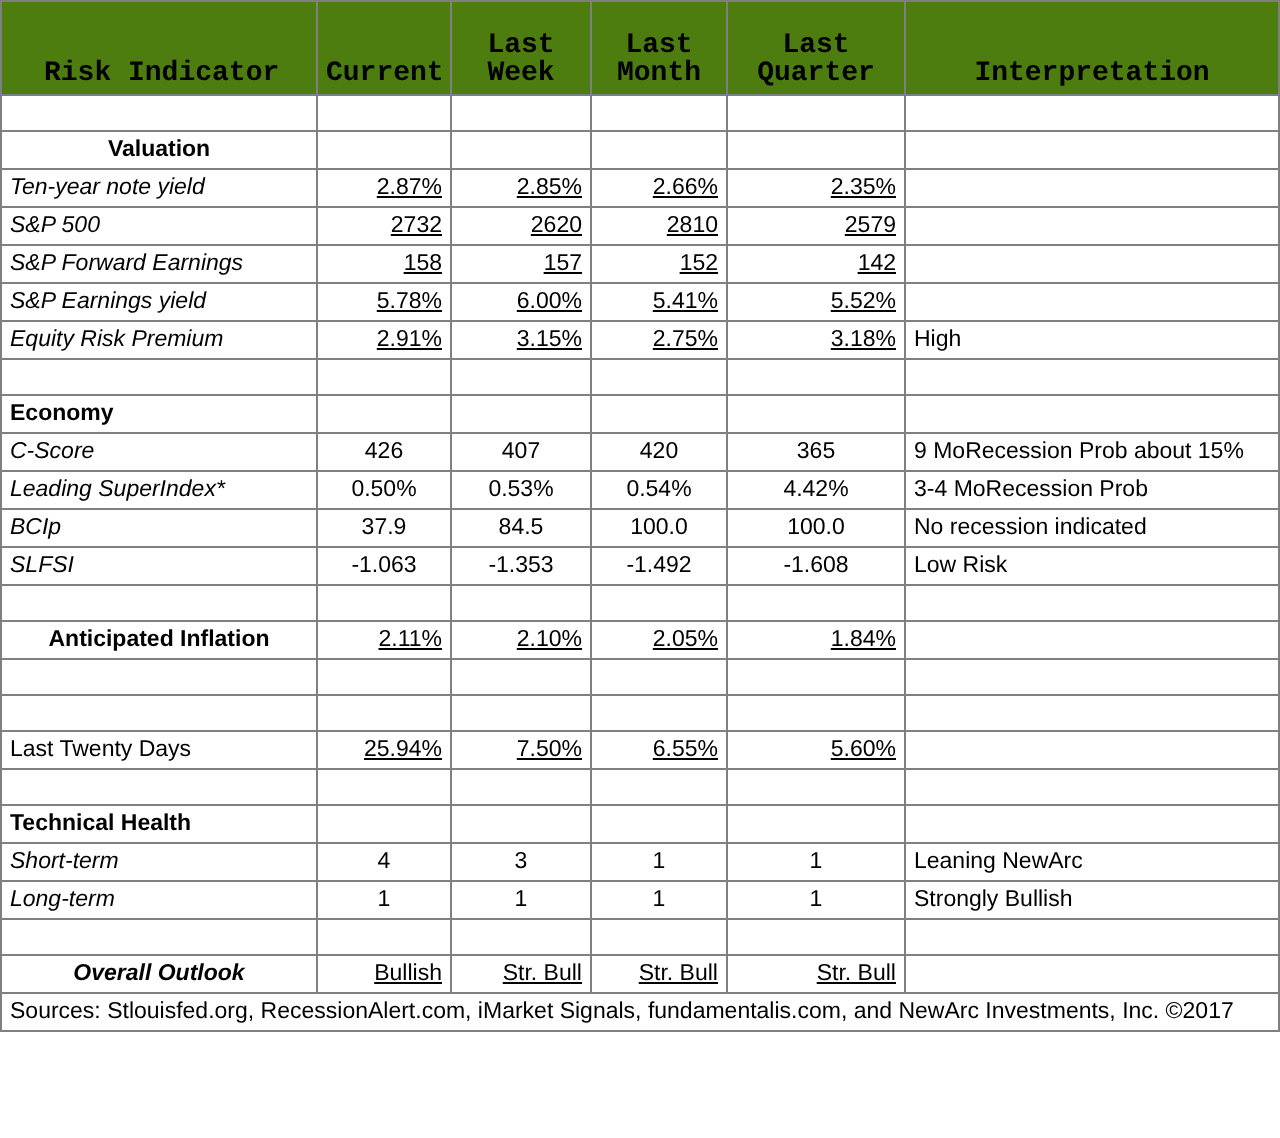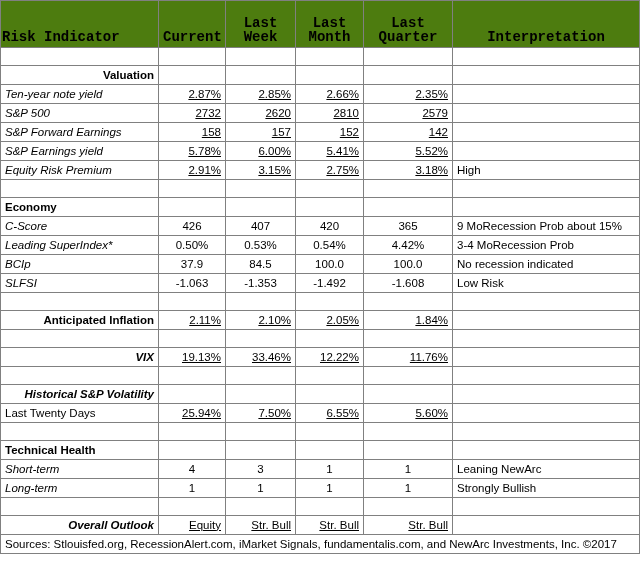--- a/index.html
+++ b/index.html
@@ -41,31 +41,31 @@
     font-weight:bold;
     font-size:14px;
     height:43px;
     vertical-align:bottom;
     padding-bottom:3px;
     text-align:center;
     white-space:normal;
     line-height:14px;
     font-family:Liberation Mono, monospace;
   }
-  tr.header td.h-label{text-align:left;padding-left:1px;}
+  tr.header td.h-label{text-align:left;padding-left:21px;}
 
   
   tr.spacer td{height:17px;}
 
   
   td.sec{
     background:#CCCCFF;
     font-weight:bold;
     font-size:12px;
-    text-align:right;
+    text-align:center;
     padding-left:4px;
   }
   td.sec.ital{font-style:italic;}
   td.sec-plain{
     font-weight:bold;font-size:12px;text-align:left;padding-left:4px;background:#fff;
   }
 
   
   td.item{text-align:left;font-style:italic;padding-left:4px;font-size:11.5px;}
   td.item-up{text-align:left;font-style:normal;padding-left:4px;font-size:11.5px;}
@@ -246,46 +246,30 @@
 
   <tr class="spacer">
     <td></td>
         <td></td>
     <td></td>
         <td></td>
     <td></td>
         <td></td>
   </tr>
 
-  <tr>
-    <td class="sec ital">VIX</td>
-    <td class="num">19.13%</td>
-    <td class="num">33.46%</td>
-    <td class="num">12.22%</td>
-    <td class="num">11.76%</td>
-    <td class="interp"></td>
-  </tr>
-
-  <tr class="spacer">
-    <td></td>
-        <td></td>
-    <td></td>
-        <td></td>
-    <td></td>
-        <td></td>
-  </tr>
-
-  <tr>
-    <td class="sec ital">Historical  S&amp;P Volatility</td>
-    <td></td>
-        <td></td>
-    <td></td>
-        <td></td>
-    <td></td>
-  </tr>
+
+  <tr class="spacer">
+    <td></td>
+        <td></td>
+    <td></td>
+        <td></td>
+    <td></td>
+        <td></td>
+  </tr>
+
 
 
   <tr>
     <td class="item-up">Last Twenty Days</td>
     <td class="num">25.94%</td>
     <td class="num">7.50%</td>
     <td class="num">6.55%</td>
     <td class="num">5.60%</td>
     <td class="interp"></td>
   </tr>
@@ -330,21 +314,21 @@
     <td></td>
         <td></td>
     <td></td>
         <td></td>
     <td></td>
         <td></td>
   </tr>
 
   <tr>
     <td class="sec ital">Overall Outlook</td>
-    <td class="num">Equity</td>
+    <td class="num">Bullish</td>
     <td class="num">Str. Bull</td>
     <td class="num">Str. Bull</td>
     <td class="num">Str. Bull</td>
     <td class="interp"></td>
   </tr>
 
   <tr>
     <td class="sources" colspan="6">Sources: Stlouisfed.org, RecessionAlert.com, iMarket Signals, fundamentalis.com, and NewArc Investments, Inc. ©2017</td>
   </tr>
 

